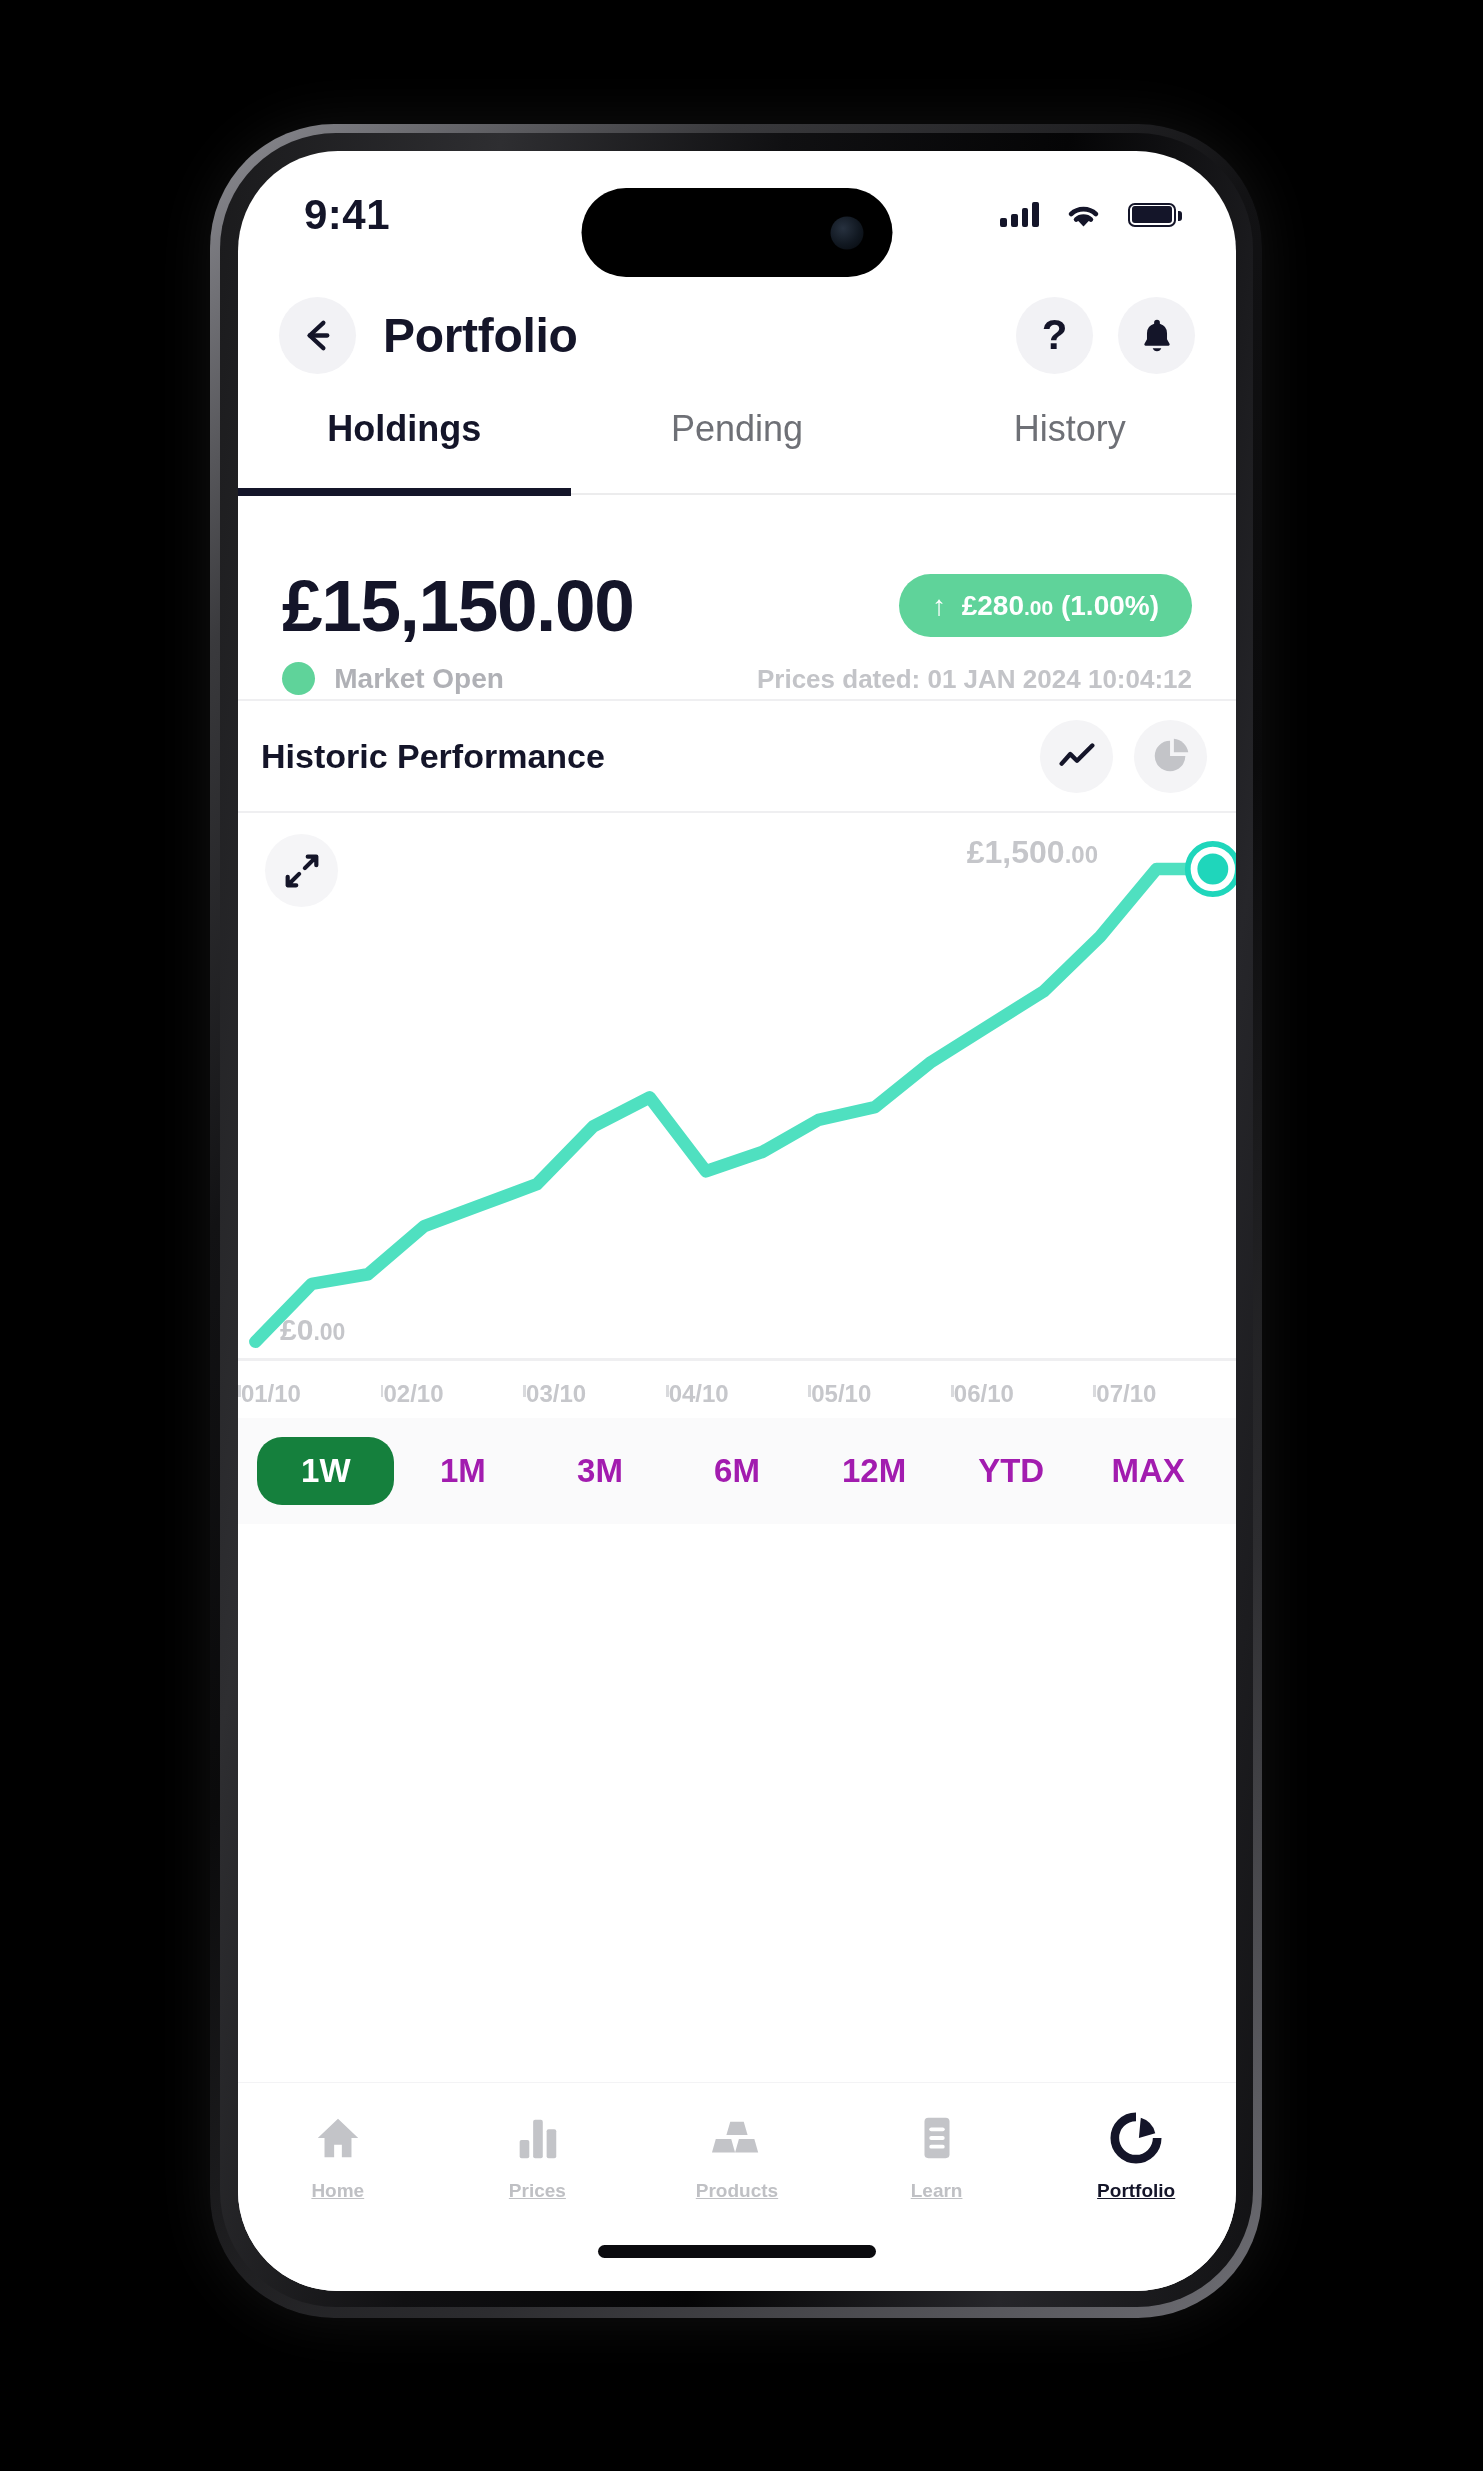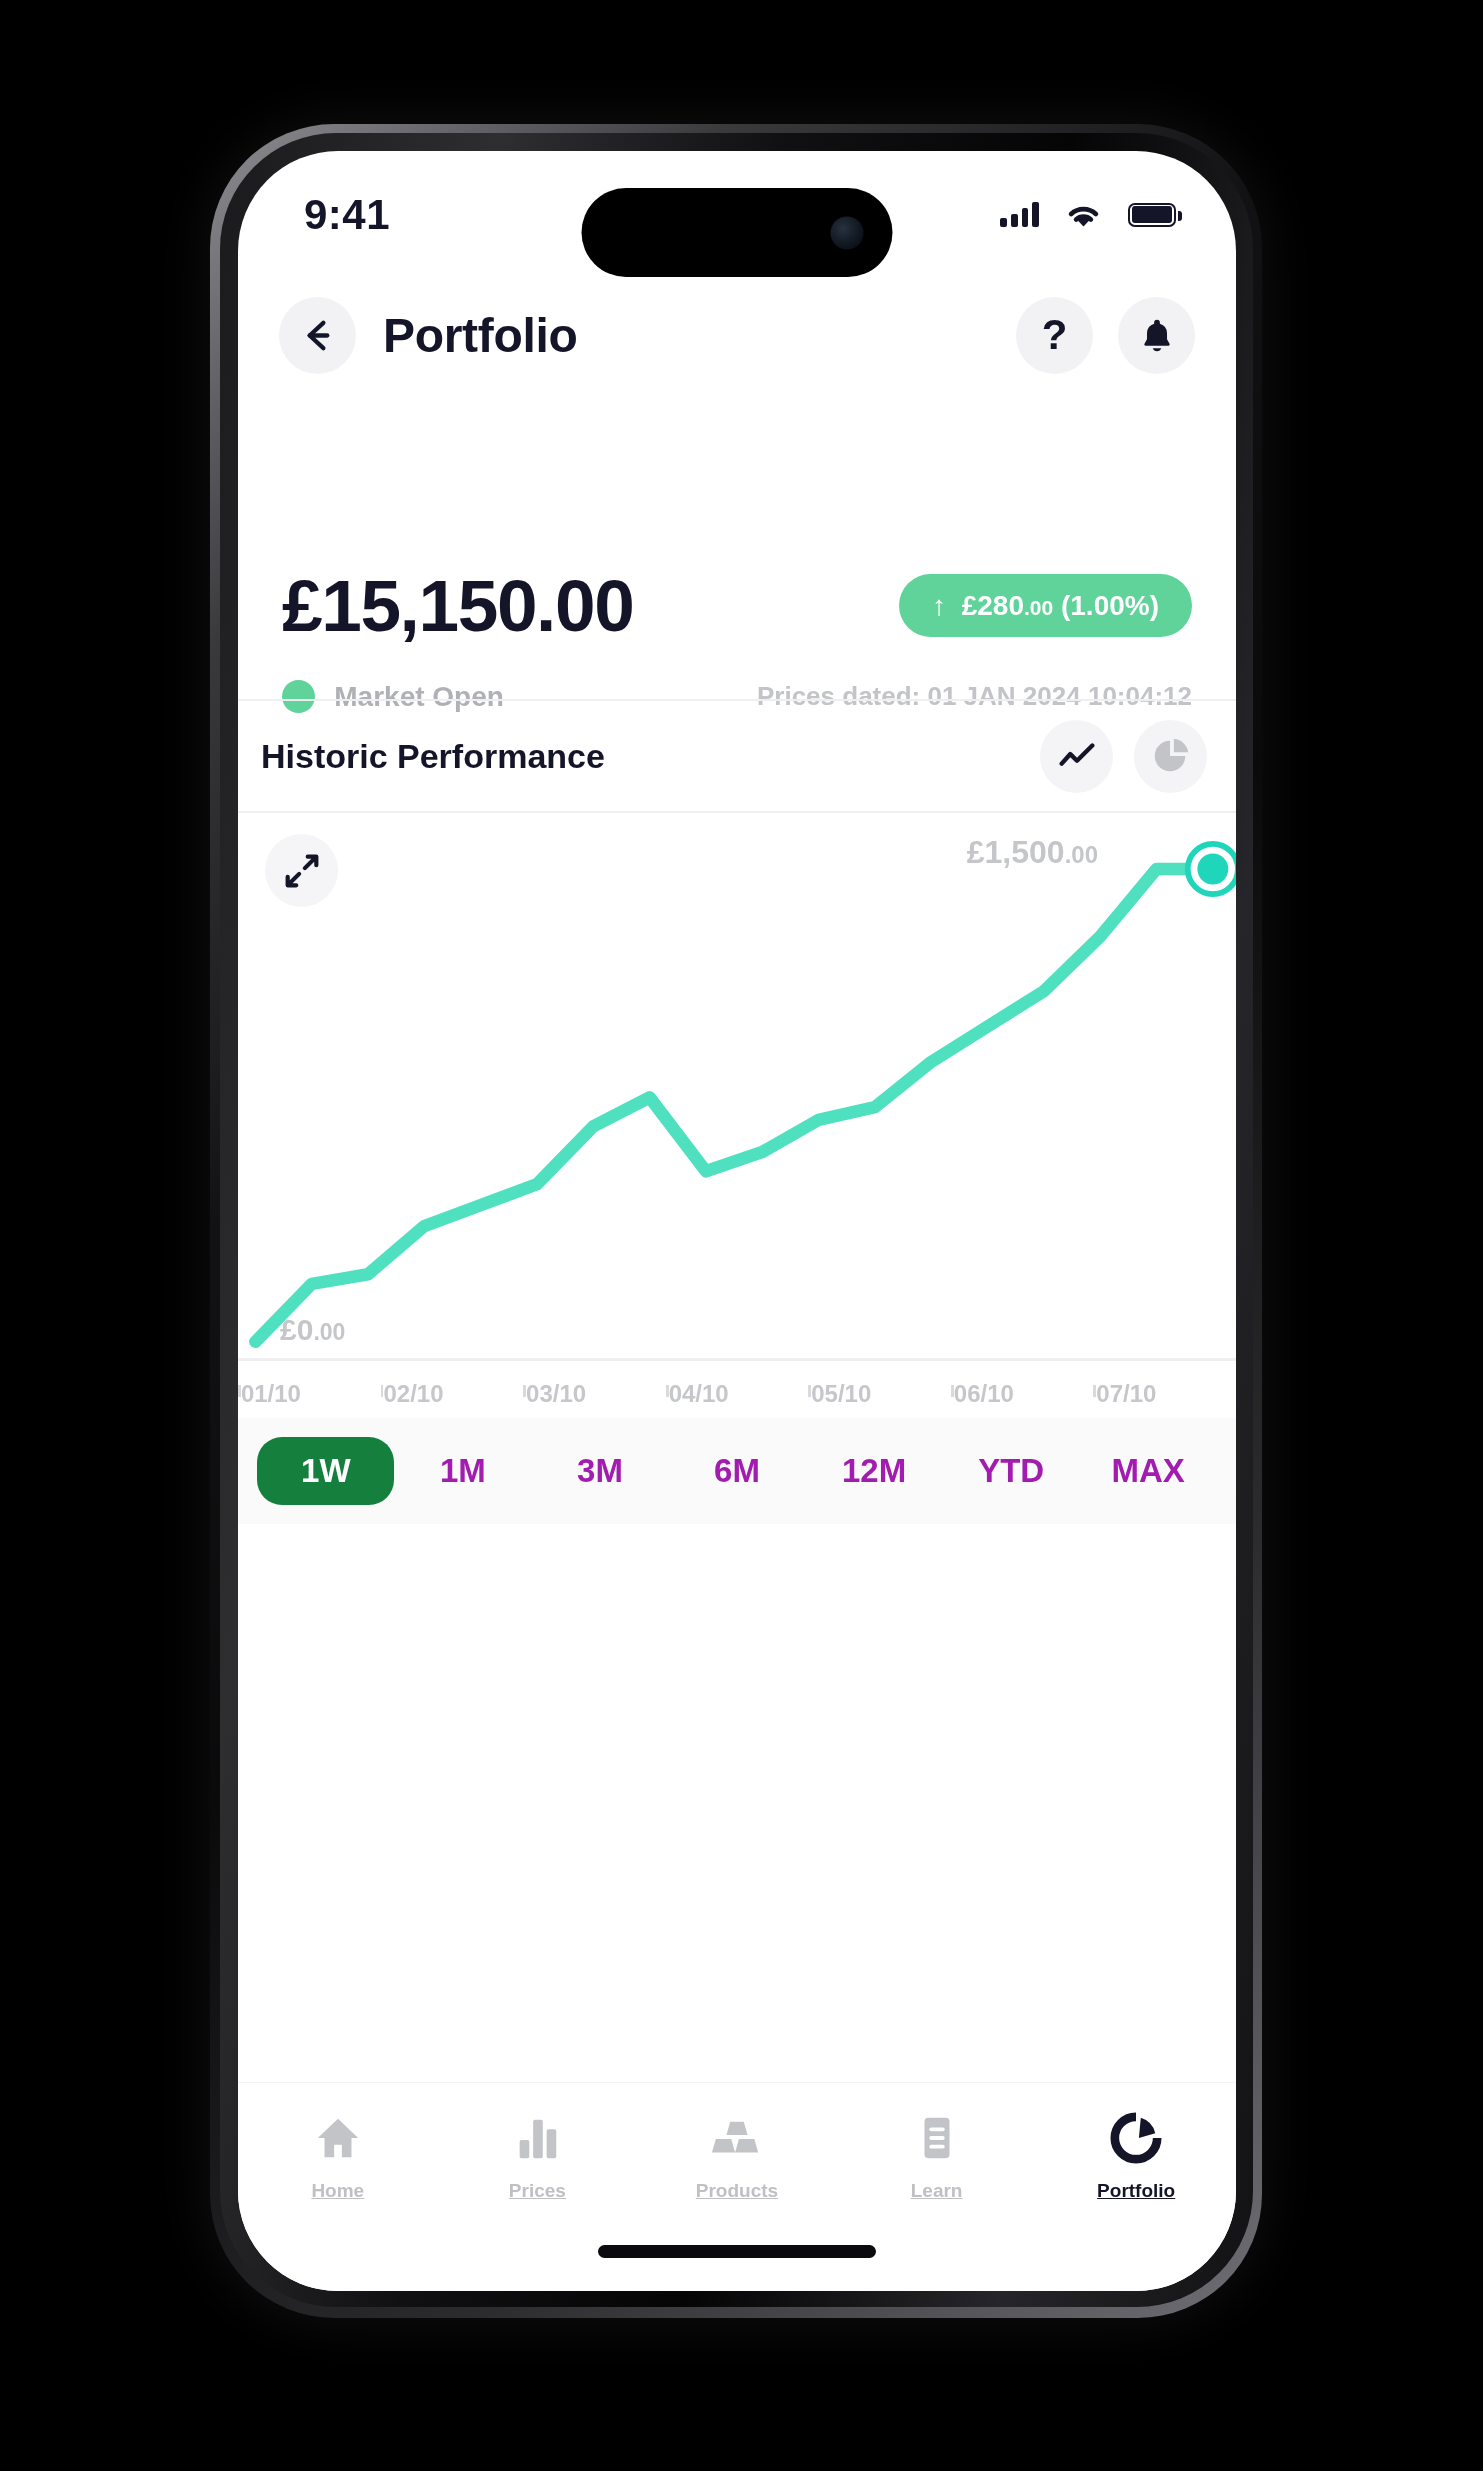--- a/index.html
+++ b/index.html
@@ -118,21 +118,21 @@
     font-family:"Liberation Serif", serif;
   }
   .value-row{ display:flex; align-items:center; margin-top:23px; }
   .pv-value{ font-size:73px; font-weight:700; color:#141529; letter-spacing:-1.4px; }
   .chg-badge{
     margin-left:auto; background:#5fd39a; color:#fff; border-radius:39px;
     padding:15.4px 33px; font-size:28px; font-weight:700;
     display:flex; align-items:center; gap:15.4px; white-space:nowrap;
   }
   .chg-badge .sub{ font-size:21px; }
-  .meta-row{ display:flex; align-items:center; margin-top:33px; }
+  .meta-row{ display:flex; align-items:flex-end; margin-top:15px; }
   .dot-green{ width:33px; height:33px; border-radius:50%; background:#5fd39a; }
   .market-open{ font-size:28px; color:#b0b1b6; font-weight:700; margin-left:19.3px; }
   .prices-dated{ margin-left:auto; font-size:26px; color:#c3c4c8; font-weight:700; }
 
   
   .hp-row{
     position:absolute; left:0; top:548px; width:998px; height:112px;
     display:flex; align-items:center; padding:0 29px 0 23px;
     border-top:2.9px solid #efeff1;
   }
@@ -251,20 +251,25 @@
         </div>
         <div class="circle-btn">
           <svg width="42" height="42" viewBox="0 0 44 44">
             <path d="M22 6 a3 3 0 0 1 3 3 v1.2 a10.5 10.5 0 0 1 7.5 10 v6.3 l2.6 4.6 a1.4 1.4 0 0 1 -1.2 2.1 H10.1 a1.4 1.4 0 0 1 -1.2 -2.1 l2.6 -4.6 v-6.3 a10.5 10.5 0 0 1 7.5 -10 V9 a3 3 0 0 1 3 -3 Z" fill="#141529"></path>
             <path d="M17.5 36 a4.8 4.8 0 0 0 9 0 Z" fill="#141529"></path>
           </svg>
         </div>
       </div>
     </div>
 
+    <div class="tabs">
+      <div class="tab active">Holdings</div>
+      <div class="tab">Pending</div>
+      <div class="tab">History</div>
+    </div>
 
     <div class="summary">
       <div class="value-row">
         <span class="pv-value">£15,150.00</span>
         <span class="chg-badge">
           <span>↑</span>
           <span><span>£280</span><span class="sub">.00</span><span> (1.00%)</span></span>
         </span>
       </div>
       <div class="meta-row">

